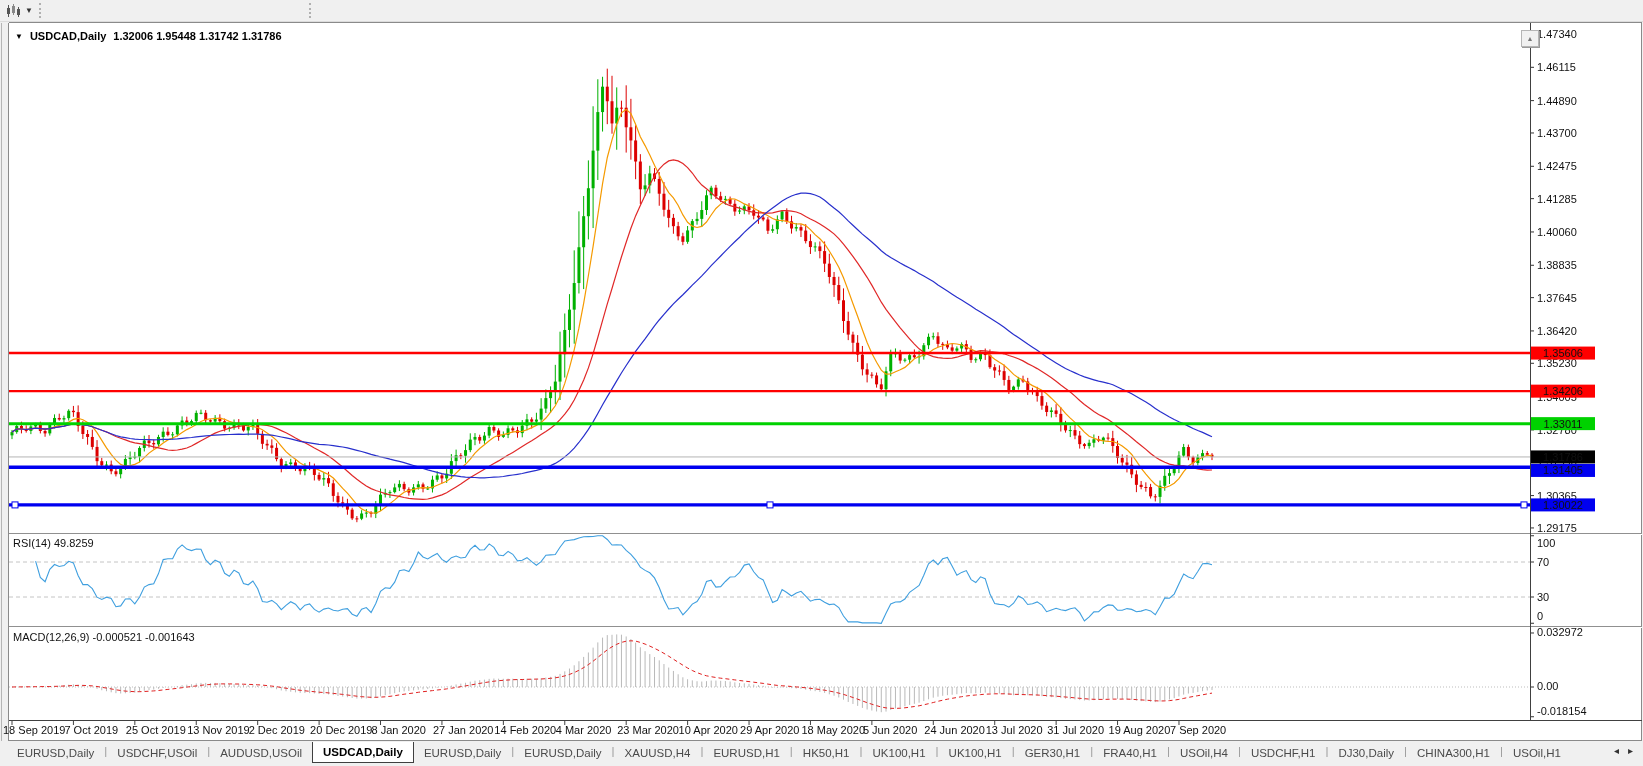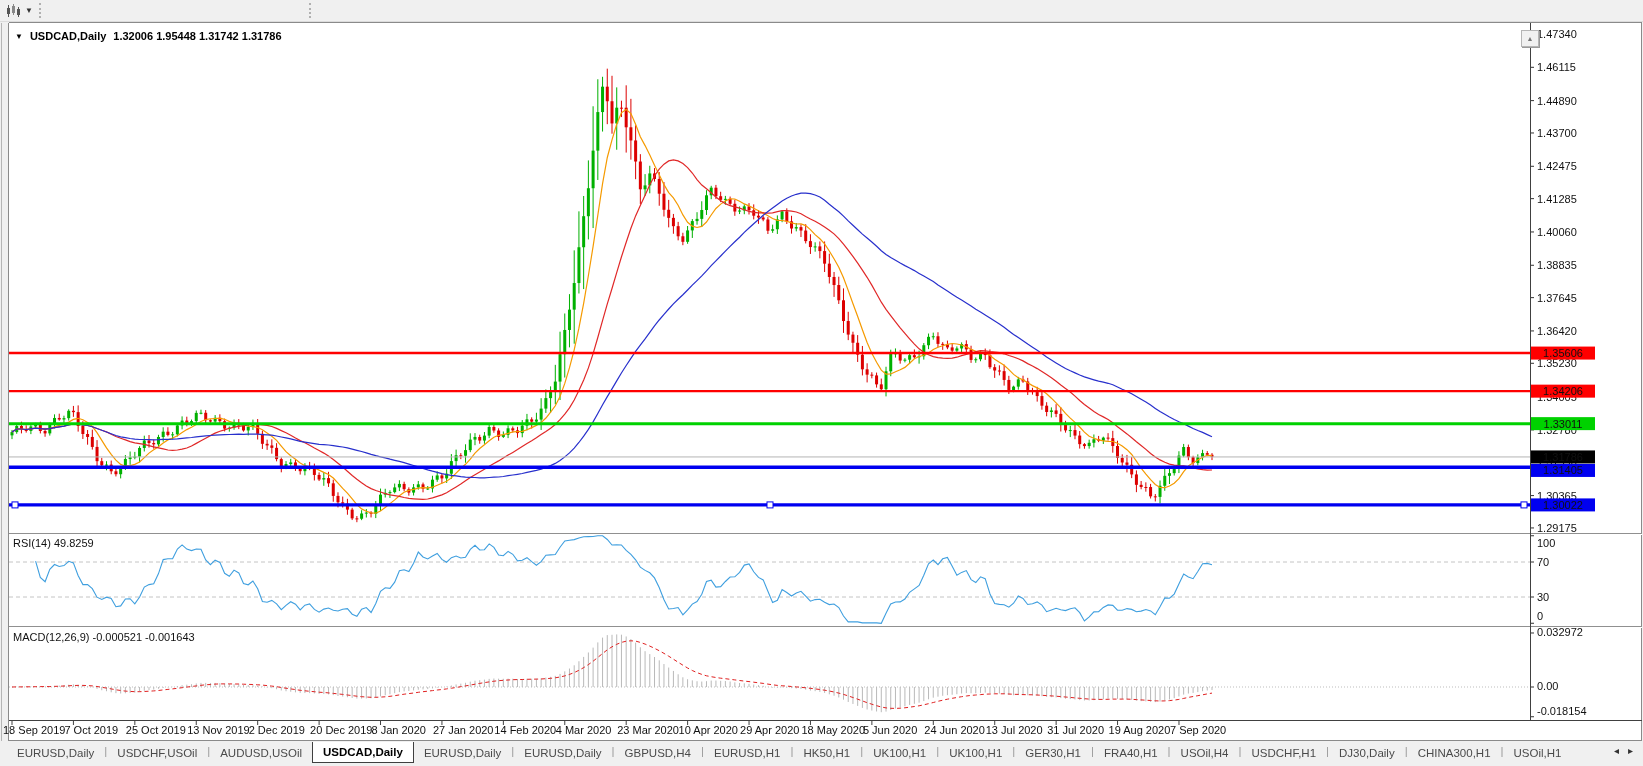--- a/index.html
+++ b/index.html
@@ -978,21 +978,21 @@
       <span class="tab">EURUSD,Daily</span>
       <span class="tabsep">|</span>
       <span class="tab">USDCHF,USOil</span>
       <span class="tabsep">|</span>
       <span class="tab">AUDUSD,USOil</span>
       <span class="tab active">USDCAD,Daily</span>
       <span class="tab">EURUSD,Daily</span>
       <span class="tabsep">|</span>
       <span class="tab">EURUSD,Daily</span>
       <span class="tabsep">|</span>
-      <span class="tab">GBPUSD,H4</span>
+      <span class="tab">XAUUSD,H4</span>
       <span class="tabsep">|</span>
       <span class="tab">EURUSD,H1</span>
       <span class="tabsep">|</span>
       <span class="tab">HK50,H1</span>
       <span class="tabsep">|</span>
       <span class="tab">UK100,H1</span>
       <span class="tabsep">|</span>
       <span class="tab">UK100,H1</span>
       <span class="tabsep">|</span>
       <span class="tab">GER30,H1</span>

